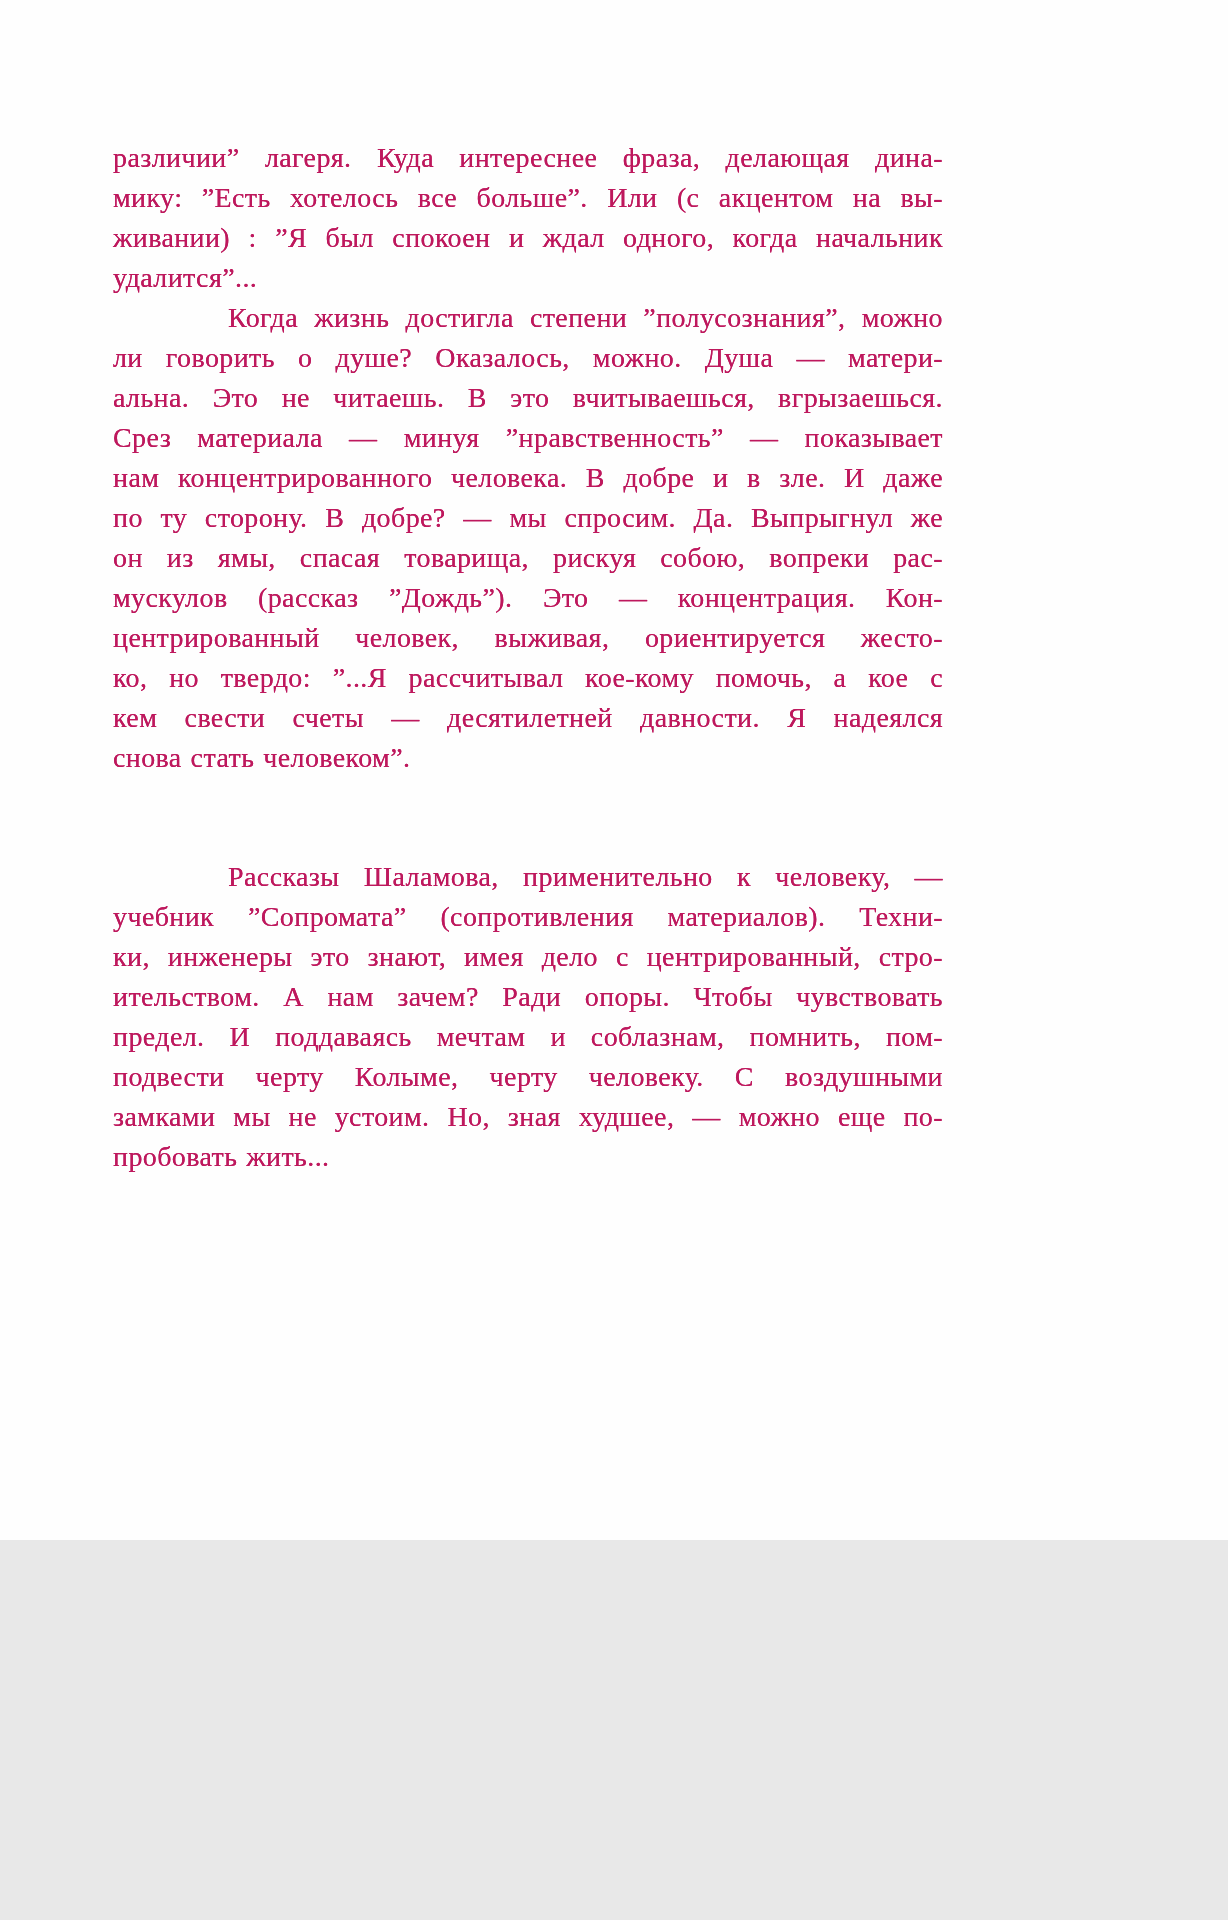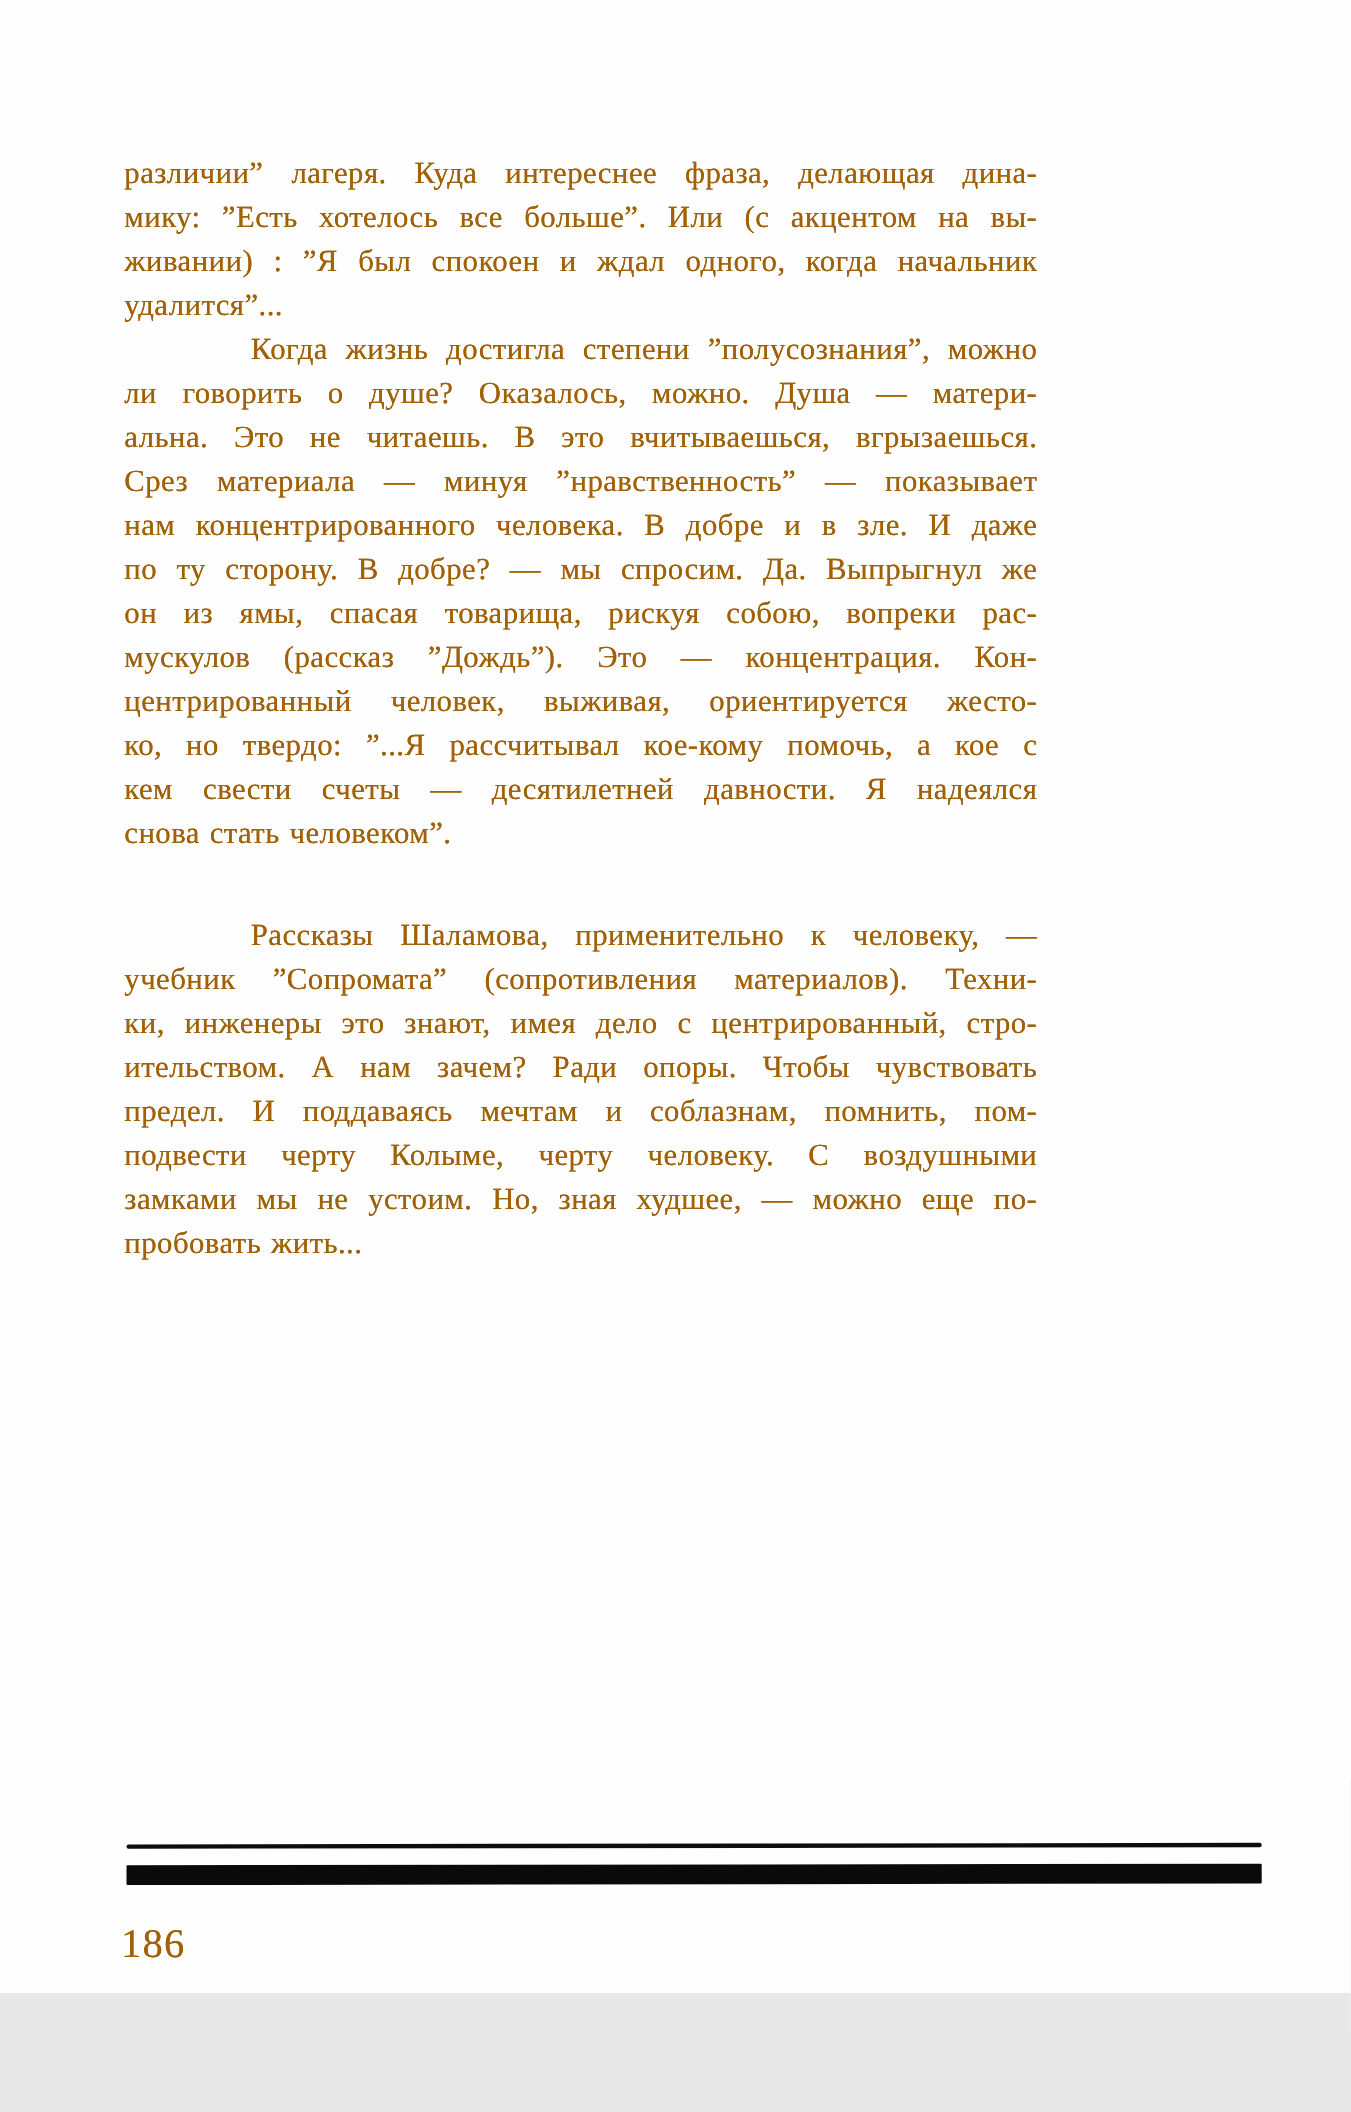--- a/index.html
+++ b/index.html
@@ -3,41 +3,41 @@
 <meta charset="utf-8">
 <style>
   html, body {
     margin: 0;
     padding: 0;
     background: #e8e8e8;
   }
   .page {
     position: relative;
     width: 1228px;
-    height: 1812px;
+    height: 1540px;
     margin: 0 auto;
     background: #fefefe;
-    color: #a16207;
+    color: #be185d;
     font-family: "Liberation Serif", "DejaVu Serif", serif;
     overflow: hidden;
   }
   .text-column {
     position: absolute;
     left: 113px;
     top: 138px;
     width: 830px;
     font-size: 28px;
     line-height: 40px;
     letter-spacing: 0.4px;
     word-spacing: 1.5px;
     text-shadow: 0 0 0.6px currentColor; 
   }
   .paragraph { margin: 0; }
   .paragraph + .paragraph { }
-  .paragraph.p3 { margin-top: 53px; }
+  .paragraph.p3 { margin-top: 79px; }
   .line {
     text-align: justify;
     text-align-last: justify;
     white-space: normal;
   }
   .line.last {
     text-align: center;
     text-align-last: left;
   }
   .line.first-indent {

